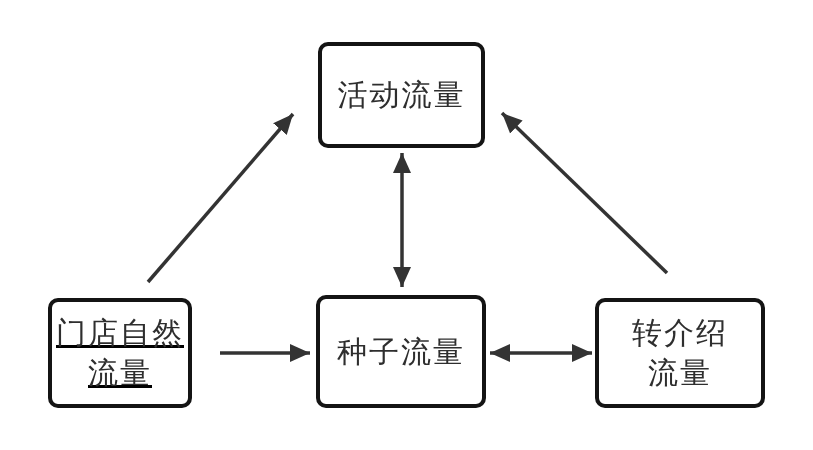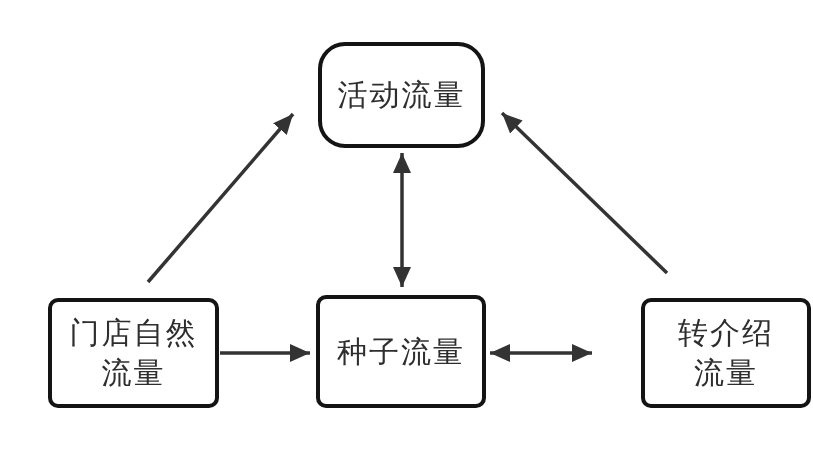--- a/index.html
+++ b/index.html
@@ -35,24 +35,24 @@
     text-align: center;
   }
   .node-label {
     font-size: 30px;
     font-weight: 500;
     color: #2e2e2e;
     line-height: 1.32;
     letter-spacing: 2px;
     white-space: pre-line;
   }
-  .node-activity { left: 318px; top: 42px;  width: 167px; height: 106px; border-radius: 27px; }
-  .node-store    { left: 48px;  top: 298px; width: 171px; height: 110px; }
+  .node-activity { left: 318px; top: 42px;  width: 167px; height: 106px; }
+  .node-store    { left: 48px;  top: 298px; width: 144px; height: 110px; text-decoration: underline; }
   .node-seed     { left: 316px; top: 295px; width: 170px; height: 113px; }
-  .node-referral { left: 595px; top: 298px; width: 170px; height: 110px; margin-left: 46px; }
+  .node-referral { left: 595px; top: 298px; width: 170px; height: 110px; }
   .watermark {
     position: absolute;
     left: 548px;
     top: 406px;
     font-size: 23px;
     color: #c4c4c4;
     letter-spacing: 1px;
     white-space: nowrap;
   }
 </style>

